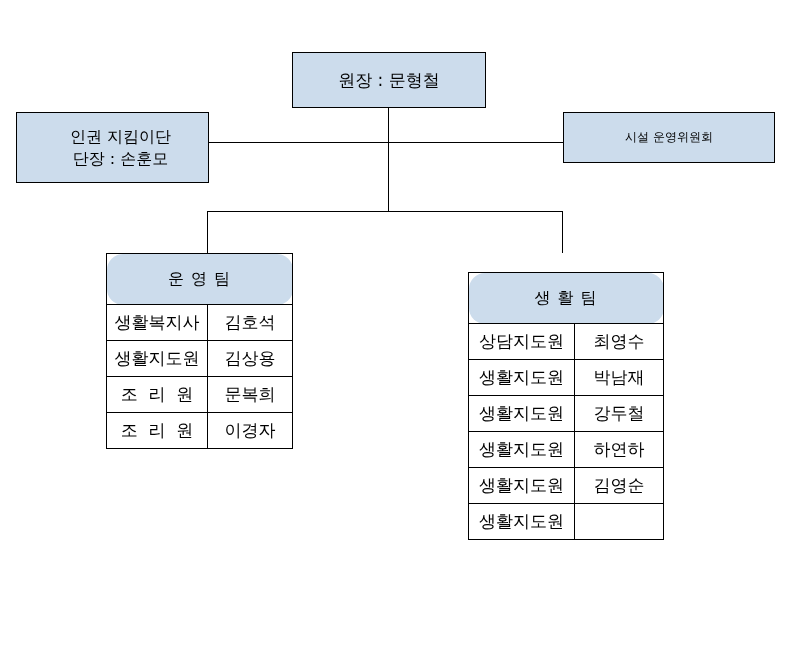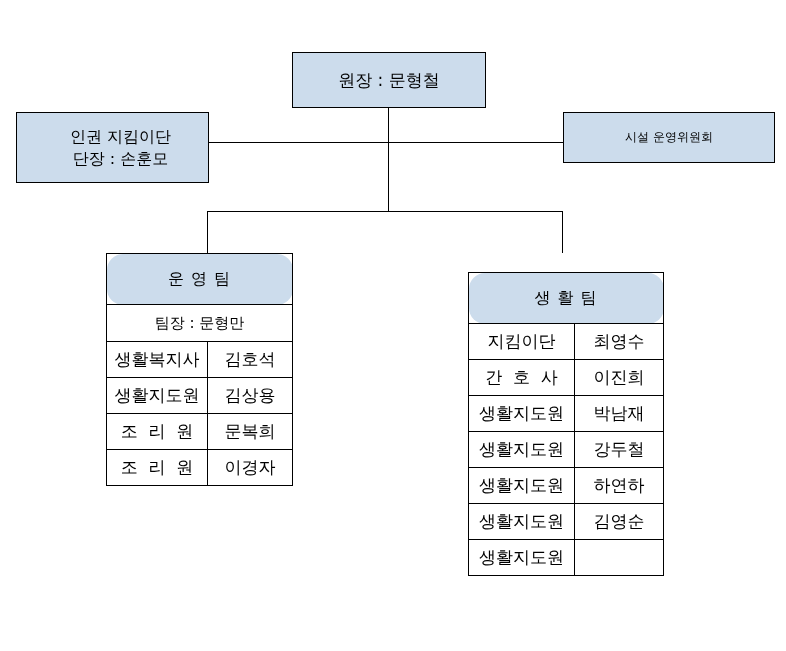--- a/index.html
+++ b/index.html
@@ -181,23 +181,20 @@
 
   <table class="team" id="team-operations">
     <colgroup>
       <col class="c-role">
       <col class="c-person">
     </colgroup>
     <tbody>
       <tr class="team-title">
         <td colspan="2">운 영 팀</td>
       </tr>
-      <tr class="team-lead">
-        <td colspan="2">팀장 : 문형만</td>
-      </tr>
       <tr>
         <td class="role">생활복지사</td>
         <td class="person">김호석</td>
       </tr>
       <tr>
         <td class="role">생활지도원</td>
         <td class="person">김상용</td>
       </tr>
       <tr>
         <td class="role">조  리  원</td>
@@ -213,26 +210,22 @@
   <table class="team" id="team-living">
     <colgroup>
       <col class="c-role">
       <col class="c-person">
     </colgroup>
     <tbody>
       <tr class="team-title">
         <td colspan="2">생 활 팀</td>
       </tr>
       <tr>
-        <td class="role">지킴이단</td>
+        <td class="role">상담지도원</td>
         <td class="person">최영수</td>
-      </tr>
-      <tr>
-        <td class="role">간  호  사</td>
-        <td class="person">이진희</td>
       </tr>
       <tr>
         <td class="role">생활지도원</td>
         <td class="person">박남재</td>
       </tr>
       <tr>
         <td class="role">생활지도원</td>
         <td class="person">강두철</td>
       </tr>
       <tr>

